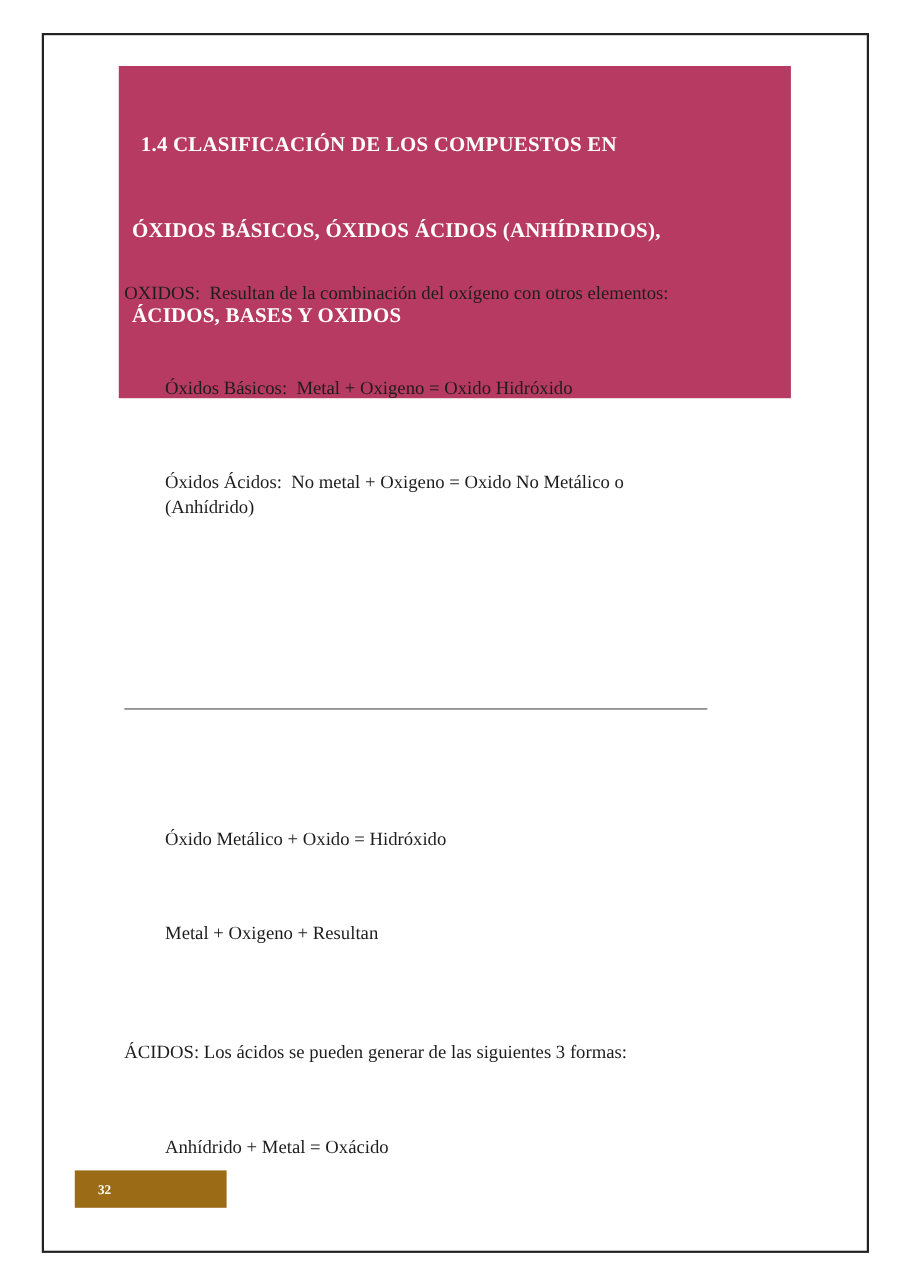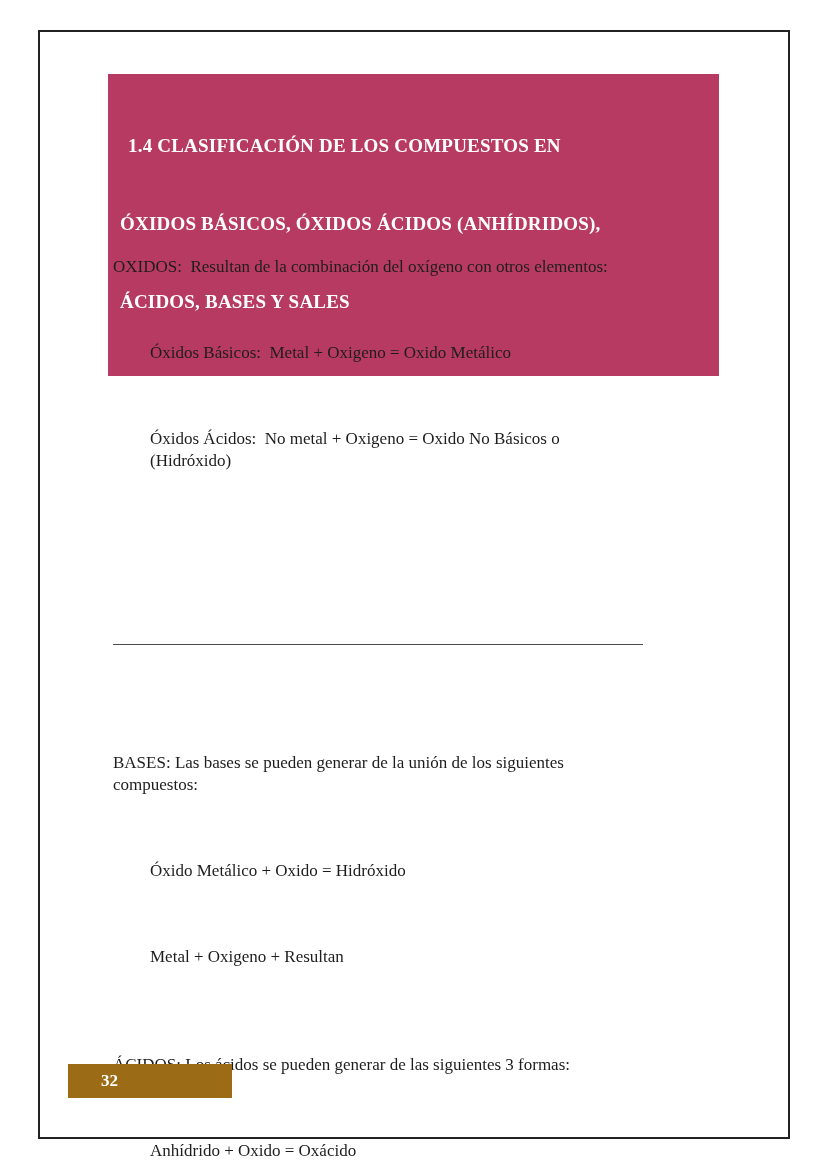--- a/index.html
+++ b/index.html
@@ -21,21 +21,21 @@
     left: 38px;
     top: 30px;
     width: 752px;
     height: 1109px;
     border: 2px solid #222222;
     box-sizing: border-box;
   }
   .heading-block {
     position: absolute;
     left: 108px;
-    top: 74px;
+    top: 60px;
     width: 611px;
     box-sizing: border-box;
     padding: 7px 10px 9px 12px;
     color: #ffffff;
     font-weight: bold;
     font-size: 19px;
     line-height: 26px;
     letter-spacing: 0.2px;
     white-space: pre-wrap;
   }
@@ -64,57 +64,56 @@
     margin: 0;
   }
   .divider.first {
     margin-top: 86px;
     margin-bottom: 41px;
   }
   .page-number-badge {
     position: absolute;
     left: 68px;
     top: 1064px;
-    width: 164px;
+    width: 138px;
     height: 34px;
     line-height: 34px;
-    padding-left: 33px;
+    padding-left: 21px;
     box-sizing: border-box;
     color: #ffffff;
     font-weight: bold;
-    font-size: 17px;
+    font-size: 12px;
   }
 </style>
 </head>
 <body>
 
 <div class="page">
 
   <div class="frame" style="border-color: rgb(34, 34, 34);"></div>
 
   <div class="heading-block" style="background: rgb(183, 58, 99);">
     <div class="heading-line first">1.4 CLASIFICACIÓN DE LOS COMPUESTOS EN</div>
     <div class="heading-line">ÓXIDOS BÁSICOS, ÓXIDOS ÁCIDOS (ANHÍDRIDOS),</div>
-    <div class="heading-line">ÁCIDOS, BASES Y SALES</div>
+    <div class="heading-line">ÁCIDOS, BASES Y OXIDOS</div>
   </div>
 
   <div class="body-col">
 
     <div class="para">OXIDOS:  Resultan de la combinación del oxígeno con otros elementos:</div>
-    <div class="para indent">Óxidos Básicos:  Metal + Oxigeno = Oxido Metálico</div>
-    <div class="para indent"><span>Óxidos Ácidos:  No metal + Oxigeno = Oxido No Básicos o</span><br><span>(Hidróxido)</span></div>
+    <div class="para indent">Óxidos Básicos:  Metal + Oxigeno = Oxido Hidróxido</div>
+    <div class="para indent"><span>Óxidos Ácidos:  No metal + Oxigeno = Oxido No Metálico o</span><br><span>(Anhídrido)</span></div>
 
     <hr class="divider first">
 
-    <div class="para"><span>BASES: Las bases se pueden generar de la unión de los siguientes</span><br><span>compuestos:</span></div>
     <div class="para indent">Óxido Metálico + Oxido = Hidróxido</div>
     <div class="para indent">Metal + Oxigeno + Resultan</div>
 
     <div class="para">ÁCIDOS: Los ácidos se pueden generar de las siguientes 3 formas:</div>
-    <div class="para indent">Anhídrido + Oxido = Oxácido</div>
+    <div class="para indent">Anhídrido + Metal = Oxácido</div>
     
     
 
     
 
     
     
     
     
 

